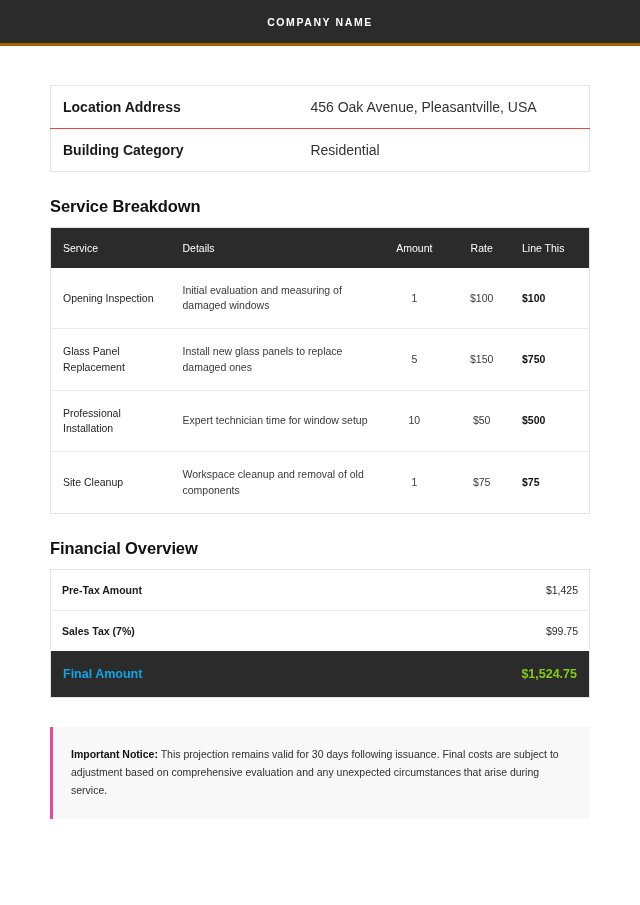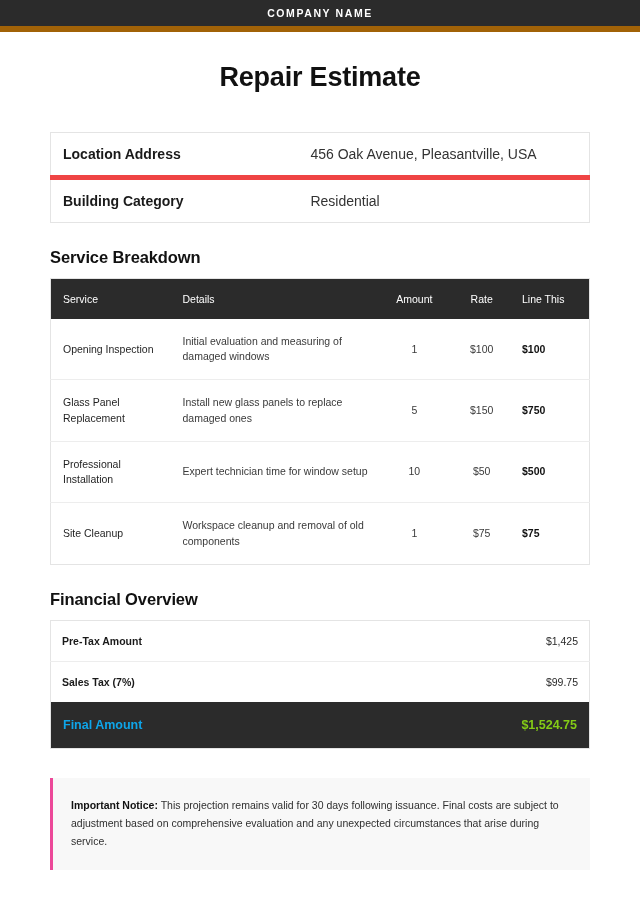--- a/index.html
+++ b/index.html
@@ -9,26 +9,26 @@
     background: #ffffff;
     font-family: "Liberation Sans", sans-serif;
     color: #1f1f1f;
     -webkit-font-smoothing: antialiased;
   }
 
   .page { width: 640px; height: 905px; position: relative; background: #ffffff; }
 
   
   .topbar {
-    height: 32px;
+    height: 46px;
     background: #2b2b2b;
     display: flex;
     align-items: center;
     justify-content: center;
-    border-bottom: 6px solid #a16207;
+    border-bottom: 3px solid #a16207;
   }
   .topbar-title {
     color: #ffffff;
     font-size: 10.5px;
     font-weight: bold;
     letter-spacing: 1.6px;
   }
 
   
   .doc-title {
@@ -49,21 +49,21 @@
     letter-spacing: -0.1px;
   }
 
   
   .info-table {
     width: 100%;
     border-collapse: collapse;
     border: 1px solid #e4e4e4;
     margin-top: 11px;
   }
-  .info-table tr + tr td { border-top: 5px solid #ef4444; }
+  .info-table tr + tr td { border-top: 1px solid #ef4444; }
   .info-table td {
     padding: 13px 12px;
     font-size: 14px;
     vertical-align: middle;
   }
   .info-label { width: 46%; font-weight: bold; color: #1a1a1a; }
   .info-value { color: #333333; }
 
   
   .svc-table {
@@ -144,21 +144,20 @@
 </style>
 </head>
 <body>
 
 <div class="page">
 
   <div class="topbar">
     <span class="topbar-title">COMPANY NAME</span>
   </div>
 
-  <h1 class="doc-title">Repair Estimate</h1>
 
   <div class="spacer-28"></div>
 
   <div class="section">
     <table class="info-table">
       <tbody>
         <tr>
           <td class="info-label">Location Address</td>
           <td class="info-value">456 Oak Avenue, Pleasantville, USA</td>
         </tr>

